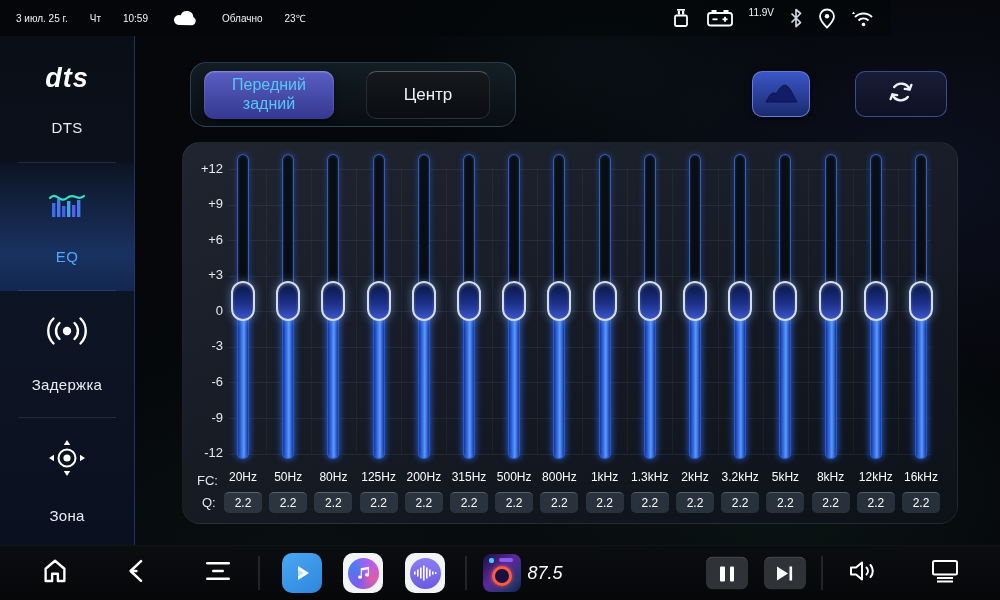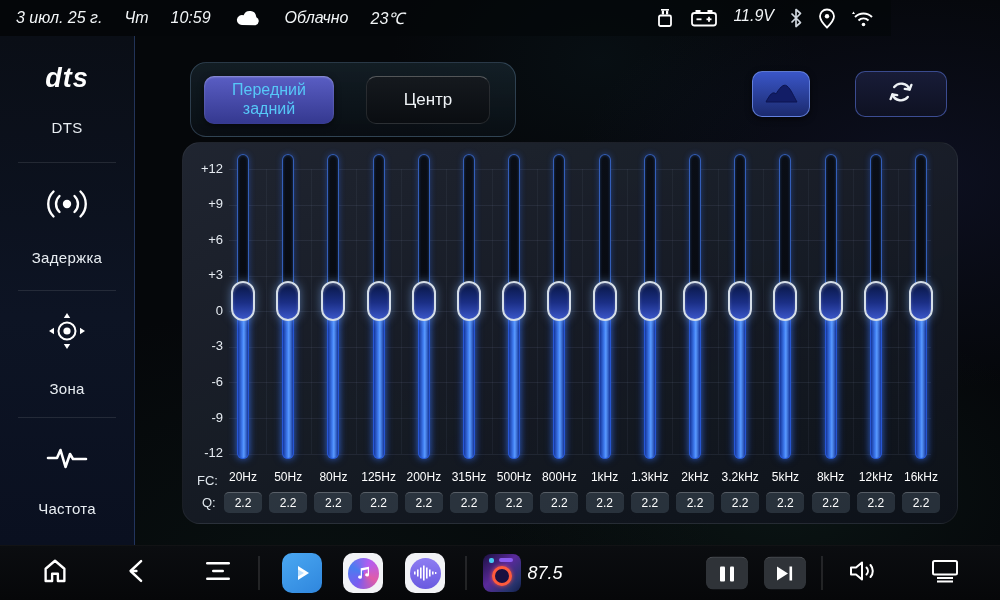--- a/index.html
+++ b/index.html
@@ -8,42 +8,42 @@
   .screen{ position:relative; width:1000px; height:600px; overflow:hidden;
     background:
       radial-gradient(420px 260px at 78% 82%, rgba(30,70,55,0.22), transparent 70%),
       radial-gradient(500px 300px at 92% 30%, rgba(40,45,110,0.22), transparent 70%),
       radial-gradient(600px 380px at 30% 95%, rgba(25,60,45,0.16), transparent 70%),
       radial-gradient(300px 200px at 60% 10%, rgba(20,50,60,0.18), transparent 70%),
       #05070a; }
 
   
   .status-bar{ position:absolute; left:0; top:0; width:891px; height:36px;
-    display:flex; align-items:center; padding:0 16px; font-size:16px;
-    background:rgba(3,6,9,0.6);font-style:italic; }
+    display:flex; align-items:center; padding:0 16px; font-size:10px;
+    background:rgba(3,6,9,0.6); }
   .sb-left{ display:flex; align-items:center; gap:22px; }
   .sb-right{ margin-left:auto; display:flex; gap:15px; }
   .sb-icon{ display:flex; align-items:center; }
 
   
   .sidebar{ position:absolute; left:0; top:36px; width:135px; height:509px;
     background:linear-gradient(180deg,#0a0e16,#0d1424 55%,#0a1020);
     border-right:1px solid rgba(80,120,210,0.35);
     display:flex; flex-direction:column; }
   .sb-item{ flex:1; display:flex; flex-direction:column; align-items:center; justify-content:center;
     gap:25px; position:relative; cursor:pointer; }
   .sb-item:not(:last-child)::after{ content:""; position:absolute; bottom:0; left:18px; right:18px;
     height:1px; background:rgba(255,255,255,0.10); }
   .sb-label{ font-size:15px; color:#e8edf2; letter-spacing:0.3px; }
   .sb-item.active{ background:linear-gradient(180deg, rgba(25,50,100,0.10) 0%, rgba(45,100,200,0.38) 70%, rgba(25,55,120,0.55) 100%); }
   .sb-item.active .sb-label{ color:#4fa8ff; }
   .dts-logo{ font-size:27px; font-weight:bold; font-style:italic; letter-spacing:1px; color:#fff; }
 
   
-  .toggle-group{ position:absolute; left:190px; top:62px; width:326px; height:75px;
+  .toggle-group{ position:absolute; left:190px; top:62px; width:326px; height:65px;
     border-radius:16px; border:1px solid rgba(130,170,210,0.28);
     background:linear-gradient(180deg, rgba(30,48,58,0.55), rgba(10,16,22,0.75));
     display:flex; align-items:center; padding:16px 13px; }
   .tab{ height:48px; border-radius:10px; display:flex; flex-direction:column;
     align-items:center; justify-content:center; cursor:pointer; }
   .tab.selected{ width:130px; color:#56c8f8; font-size:16px; line-height:1.15;
     background:linear-gradient(180deg,#5a5ec4,#34388f);
     box-shadow:inset 0 1px 2px rgba(255,255,255,0.35), 0 2px 6px rgba(0,0,0,0.5); }
   .tab.plain{ width:124px; margin-left:32px; color:#eef2f5; font-size:17px;
     background:linear-gradient(180deg,#15191e,#0a0d11);
@@ -165,20 +165,34 @@
           </svg>
       </span>
     </div>
   </div>
 
   <div class="sidebar">
     <div class="sb-item">
       <span class="dts-logo">dts</span>
       <span class="sb-label">DTS</span>
     </div>
+    <div class="sb-item active">
+      <span>
+        <svg width="38" height="30" viewBox="0 0 38 30">
+          <rect x="4" y="14" width="3.4" height="14" fill="#3b6cf0"></rect>
+          <rect x="9" y="10" width="3.4" height="18" fill="#3f7cf0"></rect>
+          <rect x="14" y="17" width="3.4" height="11" fill="#4a5cf0"></rect>
+          <rect x="19" y="12" width="3.4" height="16" fill="#37a8e8"></rect>
+          <rect x="24" y="16" width="3.4" height="12" fill="#5a5cf0"></rect>
+          <rect x="29" y="11" width="3.4" height="17" fill="#3f7cf0"></rect>
+          <path d="M2 9 C8 2 12 15 19 9 C26 3 30 13 36 7" fill="none" stroke="#35e0c0" stroke-width="2.2" stroke-linecap="round"></path>
+        </svg>
+      </span>
+      <span class="sb-label">EQ</span>
+    </div>
     <div class="sb-item">
       <span>
         <svg width="46" height="32" viewBox="0 0 46 32">
           <circle cx="23" cy="16" r="4.2" fill="#fff"></circle>
           <path d="M15.5 8 a11 11 0 0 0 0 16" fill="none" stroke="#fff" stroke-width="2.4" stroke-linecap="round"></path>
           <path d="M9.5 3.5 a17.5 17.5 0 0 0 0 25" fill="none" stroke="#fff" stroke-width="2.4" stroke-linecap="round"></path>
           <path d="M30.5 8 a11 11 0 0 1 0 16" fill="none" stroke="#fff" stroke-width="2.4" stroke-linecap="round"></path>
           <path d="M36.5 3.5 a17.5 17.5 0 0 1 0 25" fill="none" stroke="#fff" stroke-width="2.4" stroke-linecap="round"></path>
         </svg>
       </span>
@@ -189,28 +203,20 @@
         <svg width="40" height="40" viewBox="0 0 40 40">
           <circle cx="20" cy="20" r="8.5" fill="none" stroke="#fff" stroke-width="2"></circle>
           <circle cx="20" cy="20" r="3.6" fill="#fff"></circle>
           <path d="M20 2 L16.8 7 L23.2 7 Z" fill="#fff"></path>
           <path d="M20 38 L16.8 33 L23.2 33 Z" fill="#fff"></path>
           <path d="M2 20 L7 16.8 L7 23.2 Z" fill="#fff"></path>
           <path d="M38 20 L33 16.8 L33 23.2 Z" fill="#fff"></path>
         </svg>
       </span>
       <span class="sb-label">Зона</span>
-    </div>
-    <div class="sb-item">
-      <span>
-        <svg width="42" height="26" viewBox="0 0 42 26">
-          <path d="M2 13 h9 l3.5 -8 5 17 4.5 -13 3 5 h13" fill="none" stroke="#fff" stroke-width="2.6" stroke-linecap="round" stroke-linejoin="round"></path>
-        </svg>
-      </span>
-      <span class="sb-label">Частота</span>
     </div>
   </div>
 
   <div class="toggle-group">
     <div class="tab selected">
       <span>Передний</span>
       <span>задний</span>
     </div>
     <div class="tab plain">
       <span>Центр</span>

